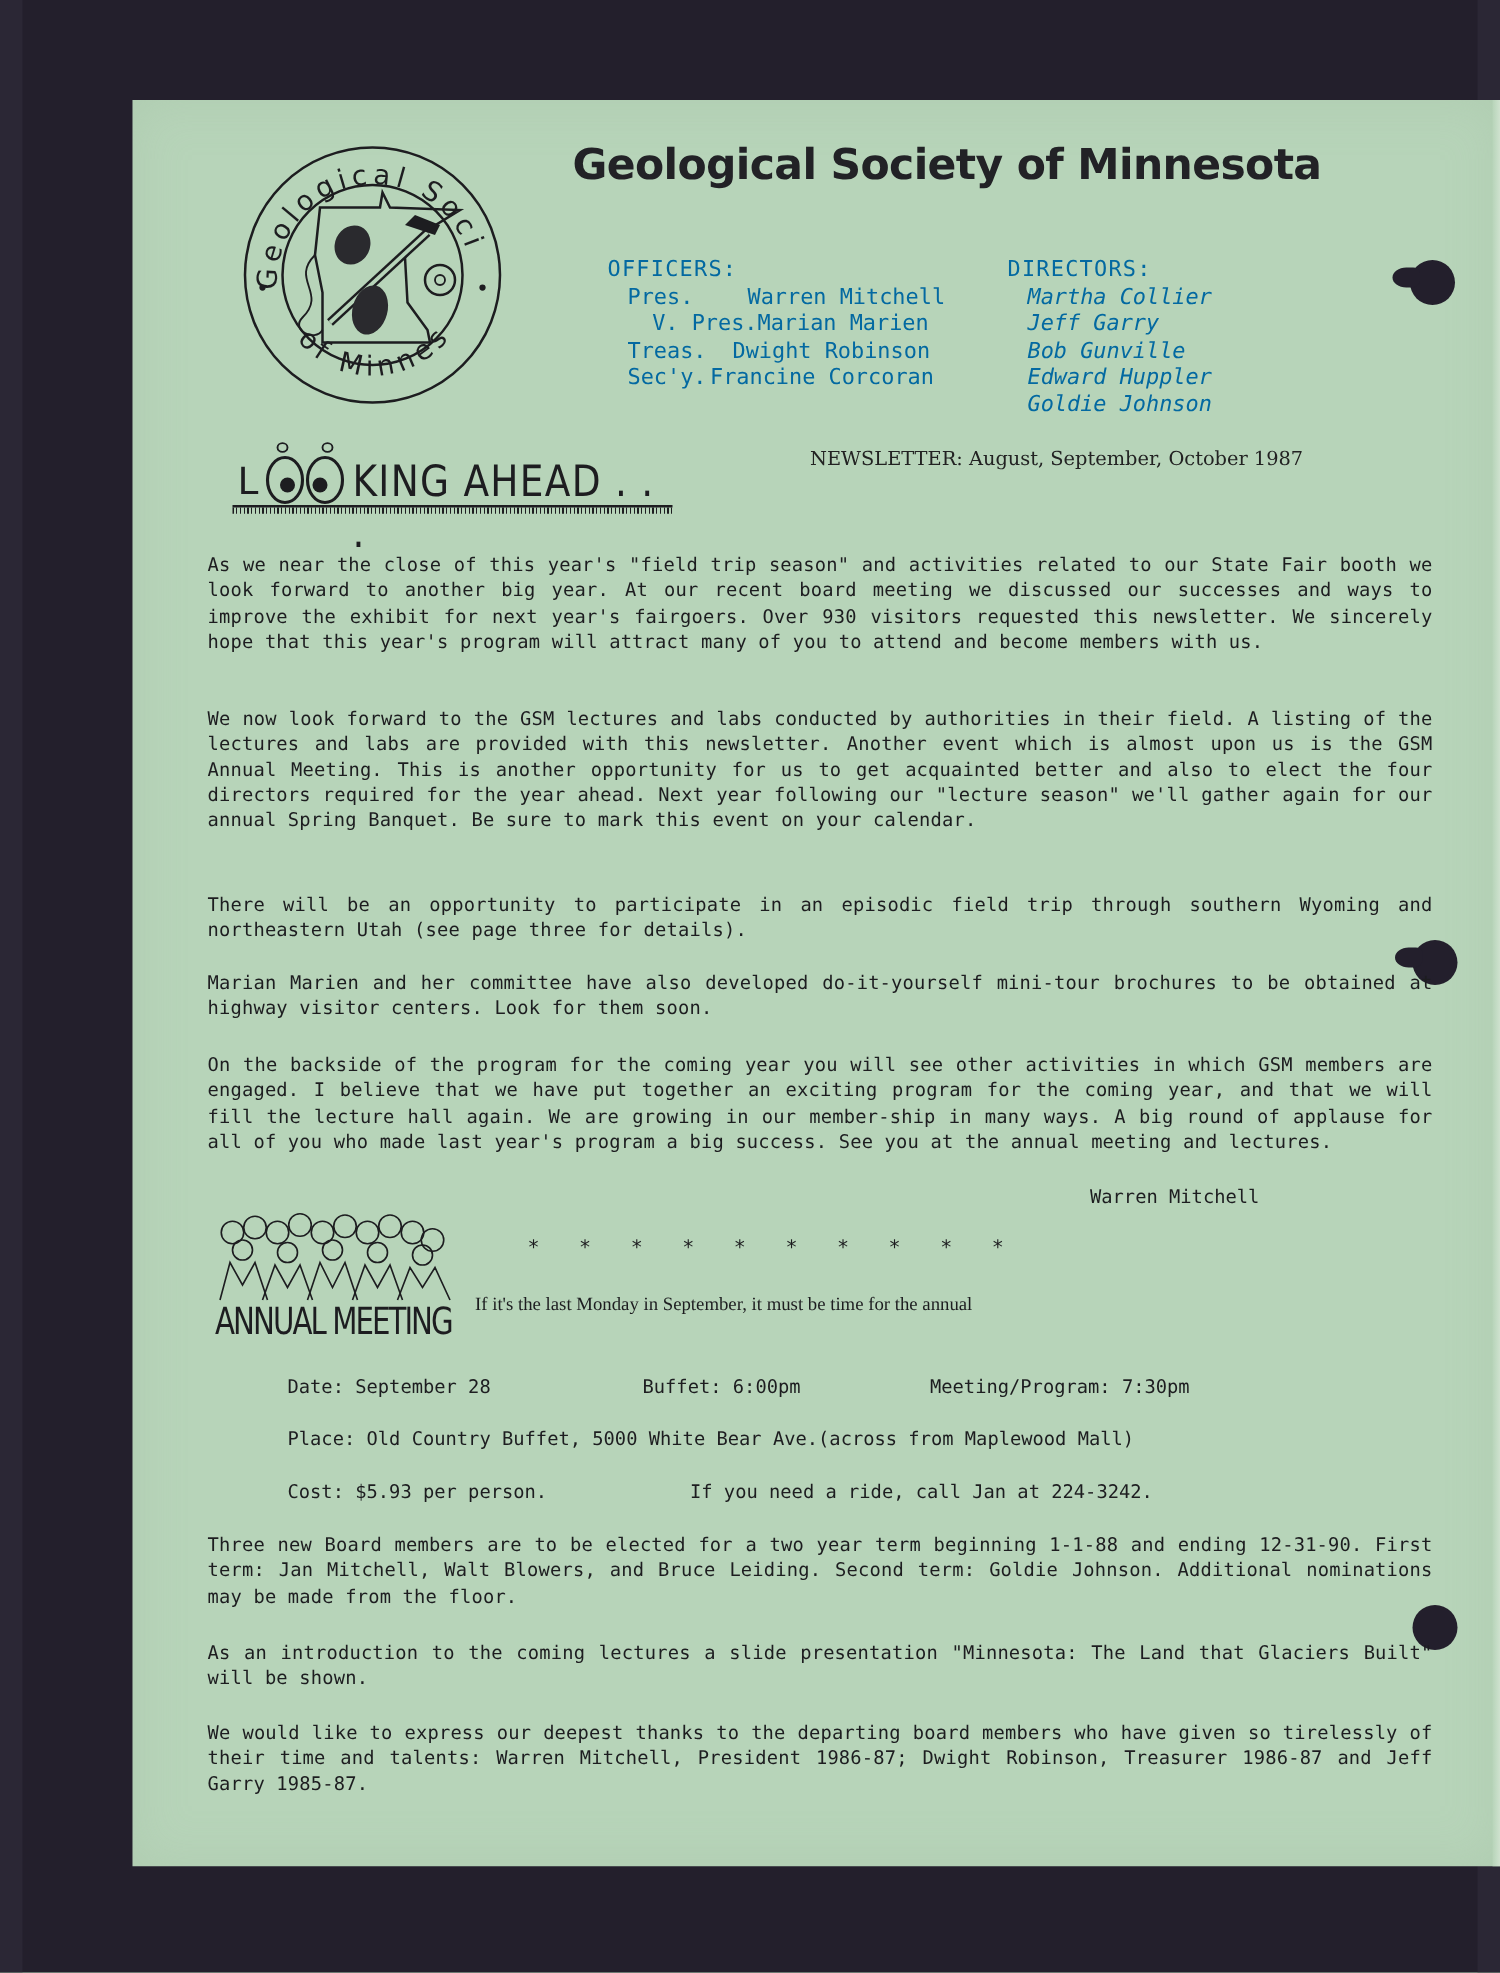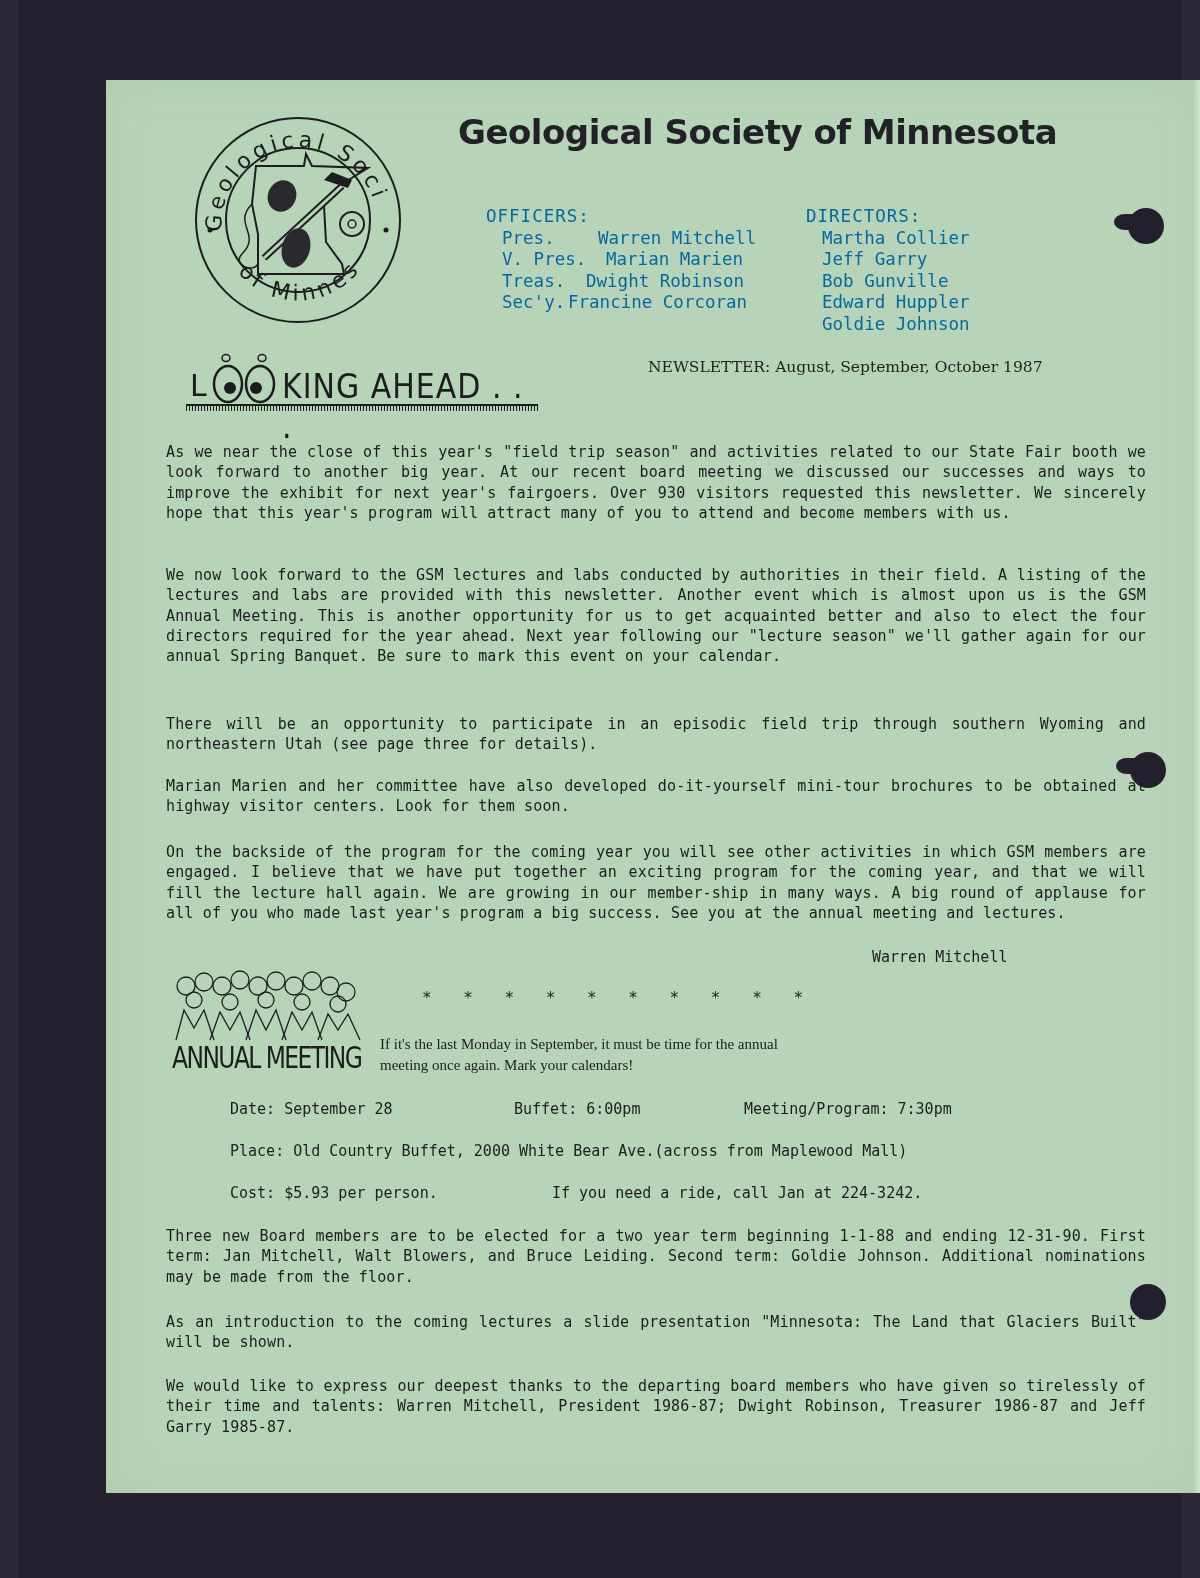--- a/index.html
+++ b/index.html
@@ -39,22 +39,22 @@
   .officers, .directors {
     position: absolute; top: 126px;
     font-family: "DejaVu Sans Mono", monospace; font-size: 17.5px; line-height: 21.5px;
     color: #0369a1;
   }
   .officers { left: 380px; }
   .directors { left: 700px; }
   .officers .hdr, .directors .hdr { letter-spacing: 1px; }
   .officers .row { padding-left: 16px; white-space: pre; display: flex; }
   .officers .role { display: inline-block; }
-  .officers .r0 { width: 96px; } .officers .r1 { width: 104px; } .officers .r2 { width: 84px; } .officers .r3 { width: 66px; }
-  .directors .row { padding-left: 16px; }
+  .officers .r0 { width: 96px; } .officers .r1 { width: 104px; text-align: right; } .officers .r2 { width: 84px; } .officers .r3 { width: 66px; }
+  .directors .row { padding-left: 16px; font-style: italic; }
 
   .looking {
     position: absolute; left: 80px; top: 278px; width: 352px; height: 54px;
     font-family: "DejaVu Sans", sans-serif; font-size: 30px; color: #1d1d20;
   }
   .looking .word { position: absolute; left: 96px; top: 8px; letter-spacing: 1px; transform: scaleY(1.15); transform-origin: left top; }
   .looking .l { position: absolute; left: 4px; top: 10px; }
   .looking .underline {
     position: absolute; left: 0; top: 46px; width: 352px; height: 5px;
     border-top: 2px solid #1d1d20;
@@ -194,26 +194,25 @@
         <path d="M148 72 L158 46 L168 62 L178 46 L190 72"></path>
       </g>
     </svg>
     <div class="label">ANNUAL MEETING</div>
   </div>
 
   <div class="stars">* * * * * * * * * *</div>
 
   <div class="meeting-intro">
     <div>If it's the last Monday in September, it must be time for the annual</div>
-    <div>meeting once again.  Mark your calendars!</div>
   </div>
 
   <div class="detail" style="left:124px; top:1020px;">Date: September 28</div>
   <div class="detail" style="left:408px; top:1020px;text-align:right;">Buffet: 6:00pm</div>
   <div class="detail" style="left:638px; top:1020px;">Meeting/Program: 7:30pm</div>
-  <div class="detail" style="left:124px; top:1062px;">Place: Old Country Buffet, 2000 White Bear Ave.(across from Maplewood Mall)</div>
+  <div class="detail" style="left:124px; top:1062px;">Place: Old Country Buffet, 5000 White Bear Ave.(across from Maplewood Mall)</div>
   <div class="detail" style="left:124px; top:1104px;">Cost:  $5.93 per person.</div>
   <div class="detail" style="left:446px; top:1104px;">If you need a ride, call Jan at 224-3242.</div>
 
   <div class="body-text" style="top:1146px;">Three new  Board members  are to be elected for a two year term beginning 1-1-88 and ending 12-31-90.  First term: Jan Mitchell, Walt Blowers, and Bruce Leiding.   Second term: Goldie Johnson.  Additional nominations may be made from the floor.</div>
   <div class="body-text" style="top:1232px;">As an  introduction to  the coming  lectures a slide presentation "Minnesota: The Land that Glaciers Built" will be shown.</div>
   <div class="body-text" style="top:1296px;">We would like to express our deepest thanks to the departing board  members who  have given so tirelessly of their time and talents:  Warren Mitchell, President 1986-87; Dwight Robinson, Treasurer 1986-87 and Jeff Garry 1985-87.</div>
 </div>
 
 </body></html>

